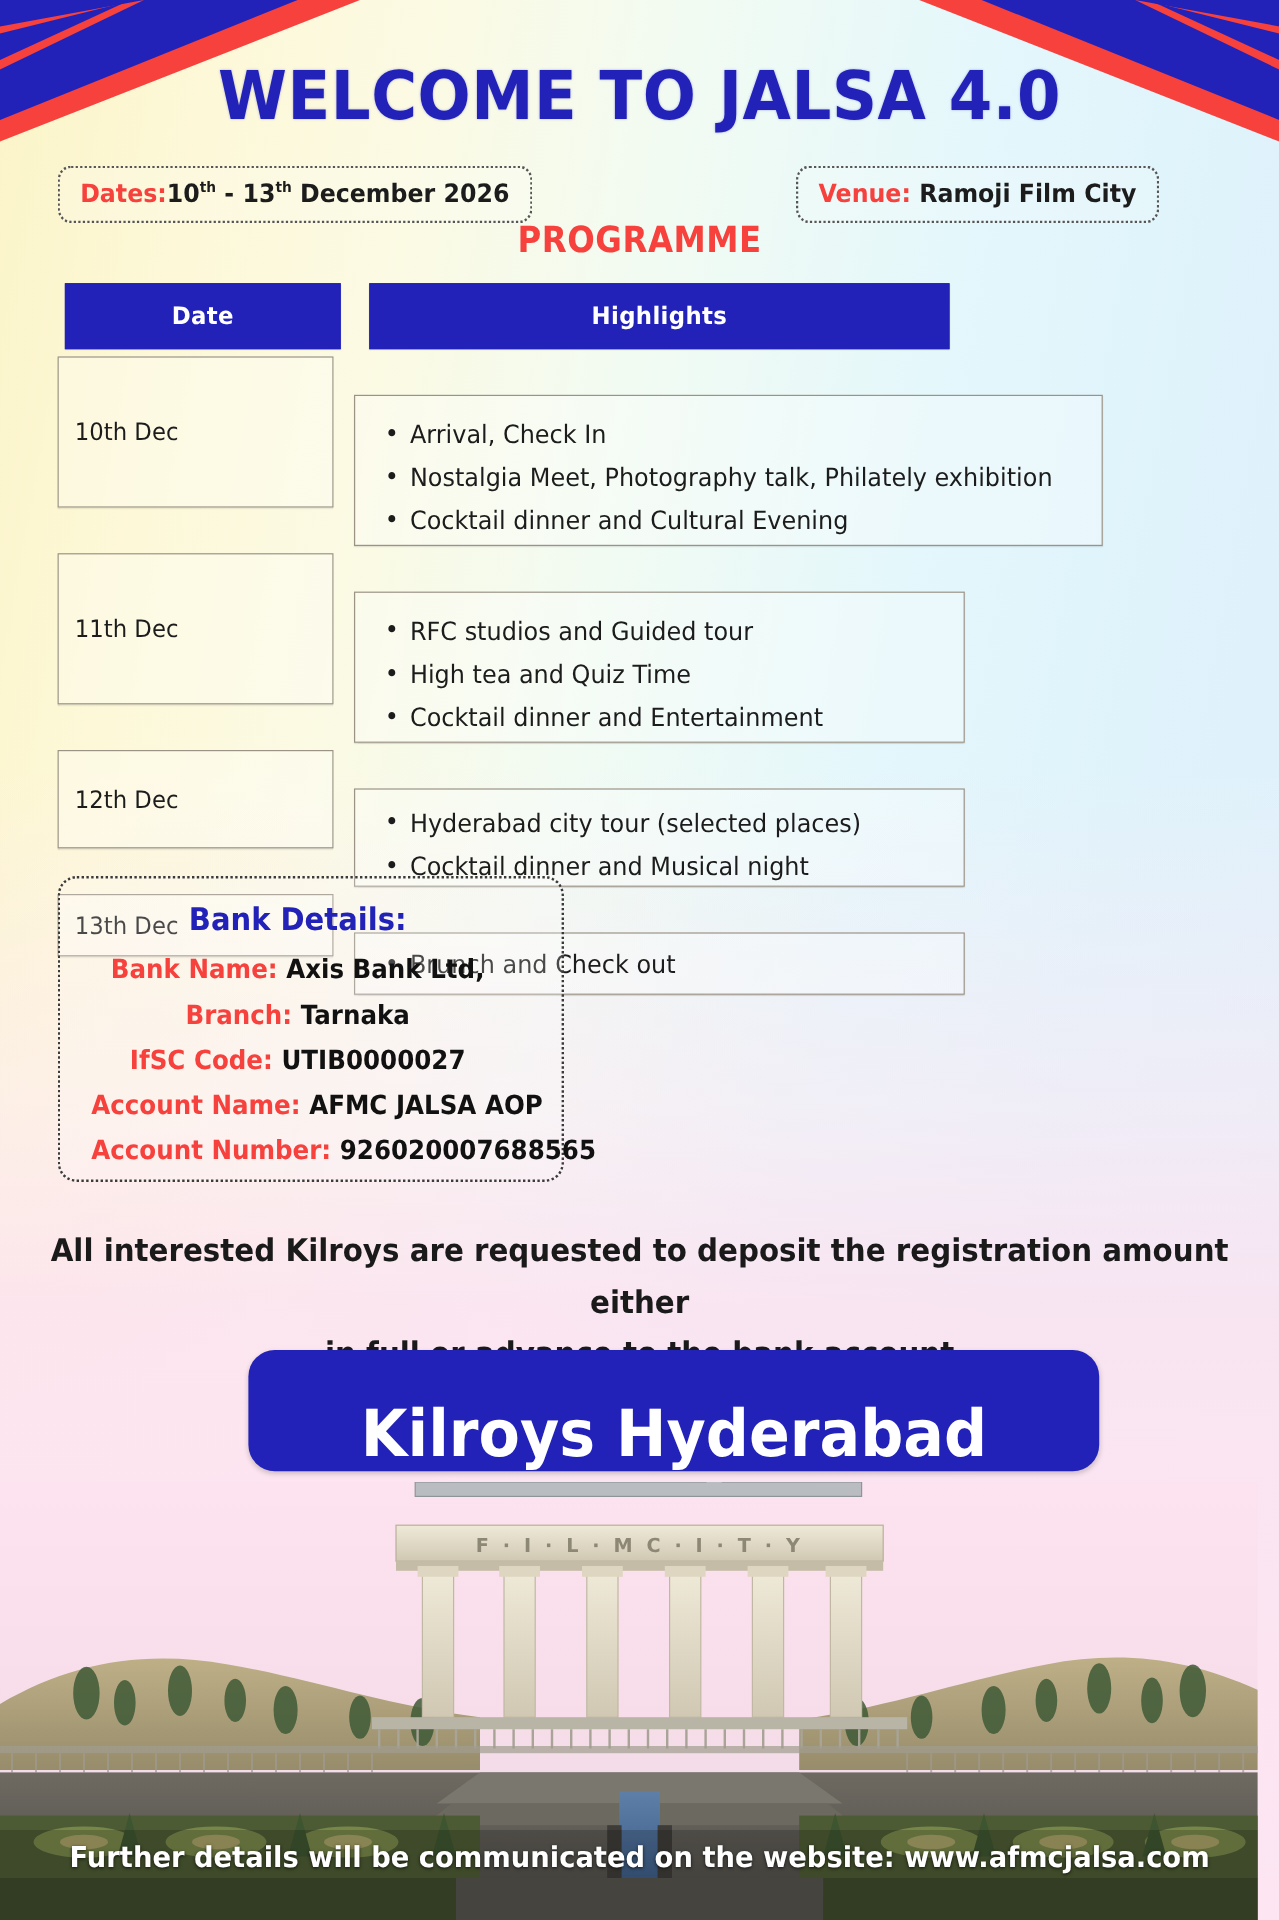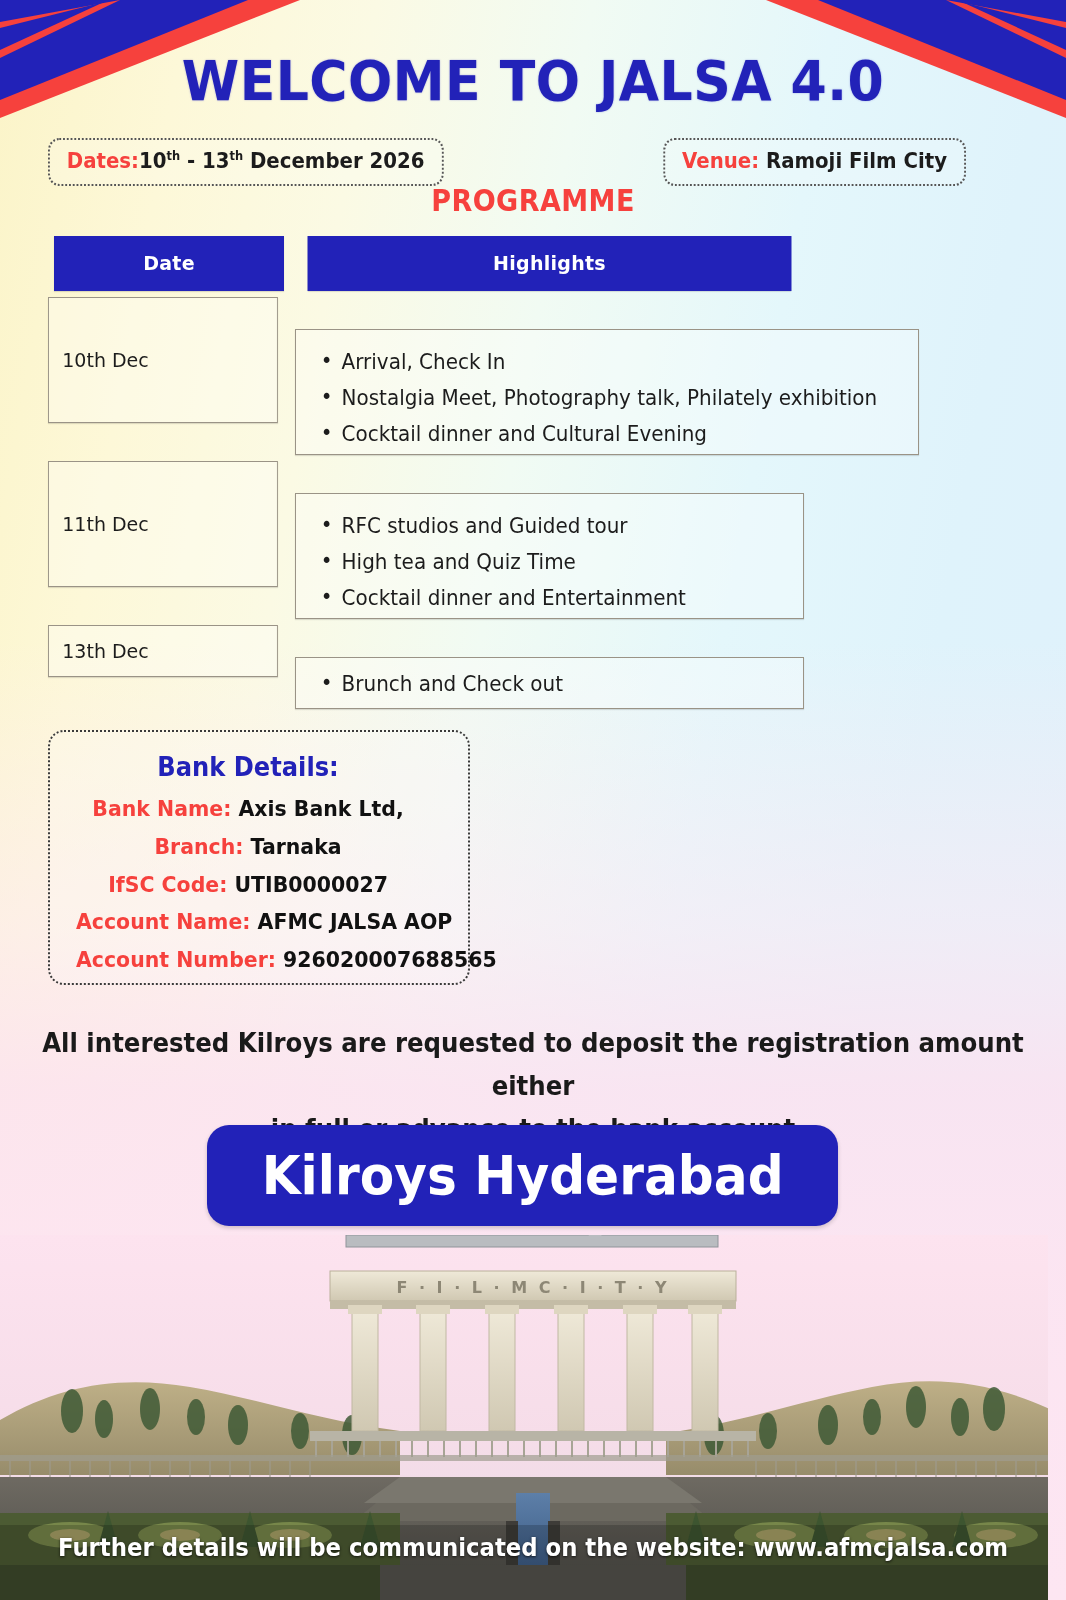--- a/index.html
+++ b/index.html
@@ -240,26 +240,26 @@
     color: #1a1a1a;
     line-height: 1.65;
     transform: scaleX(0.94);
   }
 
   
   .banner {
     position: absolute;
     top: 1125px;
     left: 207px;
-    width: 631px;
+    width: 709px;
     height: 101px;
     background: #2222b8;
     border-radius: 22px;
     display: flex;
-    align-items: center;
+    align-items: flex-end;
     justify-content: center;
     box-shadow: 0 2px 4px rgba(0,0,0,0.18);
   }
   .banner-text {
     font-family: "DejaVu Sans", sans-serif;
     font-weight: bold;
     font-size: 54px;
     color: #ffffff;
     letter-spacing: 0px;
     transform: scaleX(0.93);
@@ -349,20 +349,29 @@
       <div class="cell c-date">11th Dec</div>
       <div class="cell c-hi">
         <ul>
           <li>RFC studios  and Guided tour</li>
           <li>High tea and Quiz Time</li>
           <li>Cocktail dinner and Entertainment</li>
         </ul>
       </div>
     </div>
 
+    <div class="trow body row-3">
+      <div class="cell c-date">12th Dec</div>
+      <div class="cell c-hi">
+        <ul>
+          <li>Hyderabad city tour (selected places)</li>
+          <li>Cocktail dinner and Musical night</li>
+        </ul>
+      </div>
+    </div>
 
     <div class="trow body row-4">
       <div class="cell c-date">13th Dec</div>
       <div class="cell c-hi">
         <ul>
           <li>Brunch and Check out</li>
         </ul>
       </div>
     </div>
   </div>

